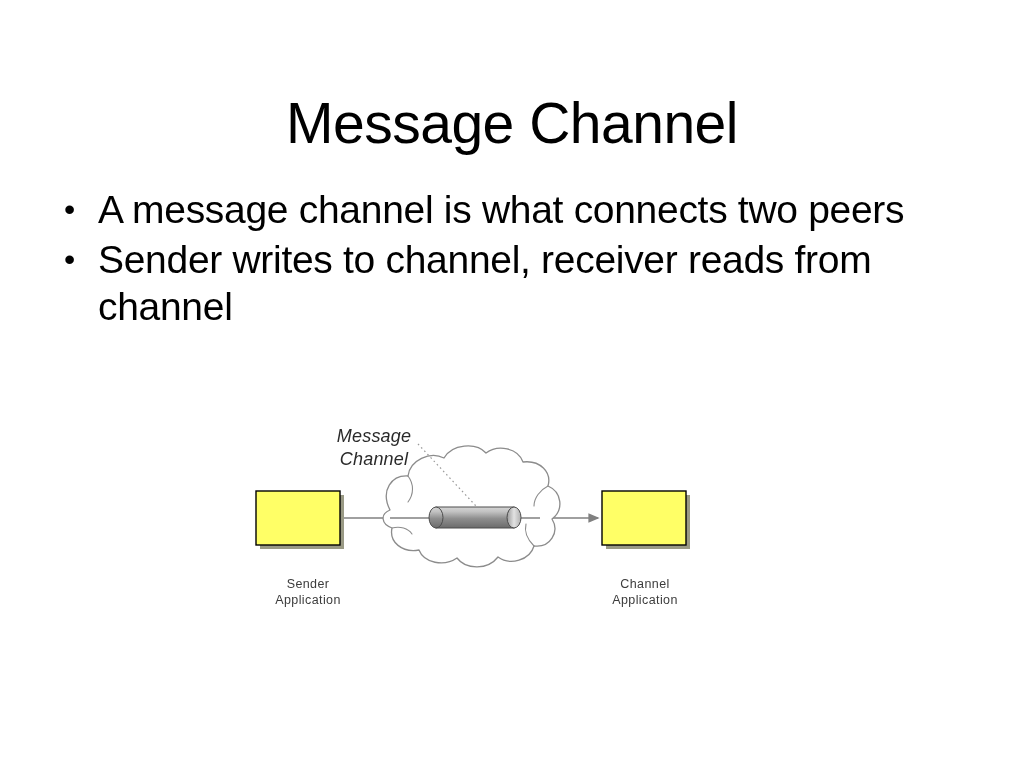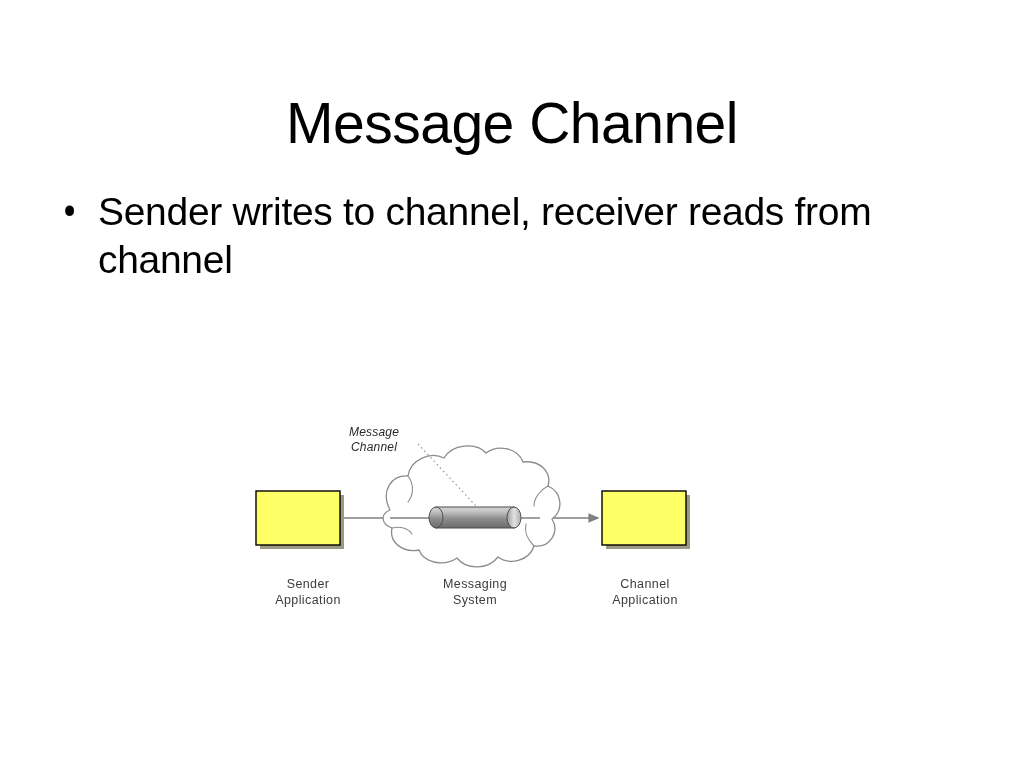--- a/index.html
+++ b/index.html
@@ -85,35 +85,36 @@
   .lbl-receiver  { left: 345px; top: 158px; width: 120px; }
 
   .annot-message-channel {
     position: absolute;
     left: 86px;
     top: 7px;
     width: 96px;
     text-align: center;
     font-family: "Liberation Sans", sans-serif;
     font-style: italic;
-    font-size: 12px;
+    font-size: 18px;
     line-height: 1.28;
     color: #2a2a2a;
     letter-spacing: 0.2px;
     white-space: pre-line;
   }
 </style>
 </head>
 <body>
 
 <h1 class="slide-title">Message Channel</h1>
 
 <ul class="body-list">
   <li class="bullet-item">
     <span class="bullet-dot">•</span>
+    <span>A message channel is what connects two peers</span>
   </li>
   <li class="bullet-item">
     <span class="bullet-dot">•</span>
     <span>Sender writes to channel, receiver reads from channel</span>
   </li>
 </ul>
 
 <div class="diagram">
 
   <svg width="470" height="205" viewBox="0 0 470 205">
@@ -176,17 +177,15 @@
       <rect x="366" y="77" width="84" height="54" fill="#9a9a85"></rect>
       <rect x="362" y="73" width="84" height="54" fill="#ffff66" stroke="#000000" stroke-width="1.4"></rect>
     </g>
   </svg>
 
   <div class="annot-message-channel">Message
 Channel</div>
 
   <div class="diagram-label lbl-sender">Sender
 Application</div>
-  <div class="diagram-label lbl-messaging">Messaging
-System</div>
   <div class="diagram-label lbl-receiver">Channel
 Application</div>
 </div>
 
 </body></html>

